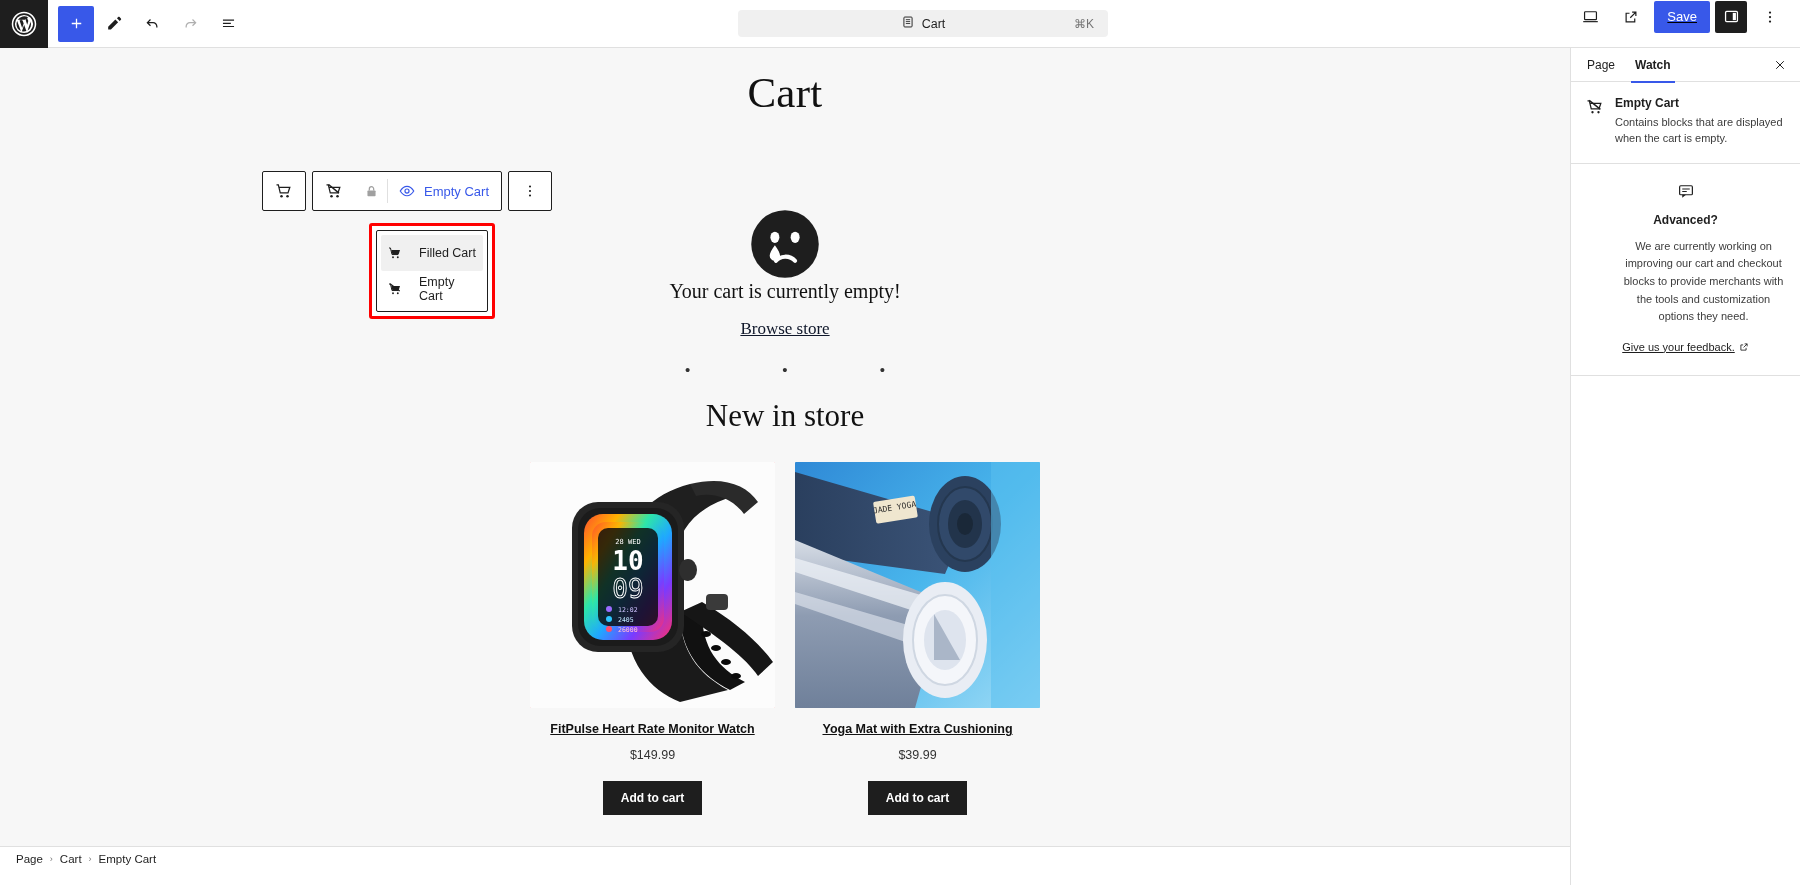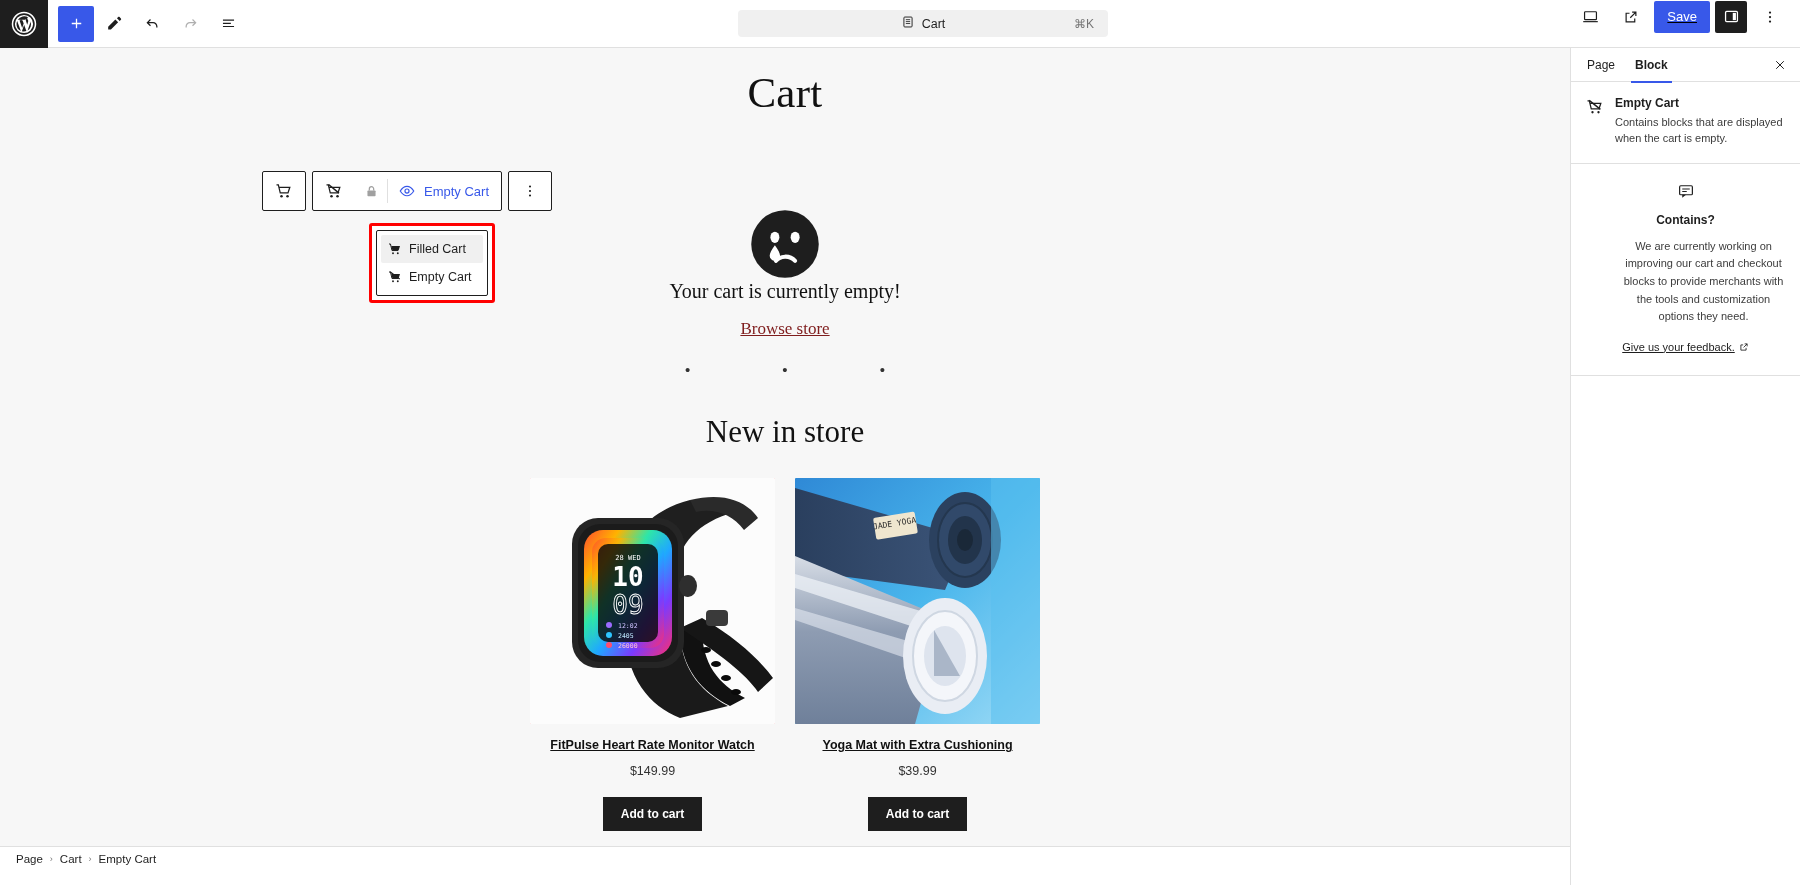--- a/index.html
+++ b/index.html
@@ -87,41 +87,41 @@
   .dd-highlight {
     position: absolute; left: 369px; top: 175px;
     border: 3px solid #ff0000; border-radius: 3px; padding: 4px;
     background: #fff; z-index: 35;
   }
   .dd-menu {
     border: 1px solid #1e1e1e; border-radius: 2px; background: #fff;
     width: 112px; padding: 4px;
   }
   .dd-item {
-    display: flex; align-items: center; gap: 6px;
-    height: 28px; padding: 0 6px; font-size: 12.5px; color: #1e1e1e;
+    display: flex; align-items: center; gap: 16px;
+    height: 36px; padding: 0 6px; font-size: 12.5px; color: #1e1e1e;
     cursor: pointer; border-radius: 2px;
   }
   .dd-item.selected { background: #f0f0f0; }
 
   
   .cart-content { position: absolute; left: 0; top: 160px; width: 1570px; text-align: center; }
   .sad-face { margin: 0 auto; display: block; }
   .empty-msg {
     font-family: "Liberation Serif", serif; font-size: 20px; color: #111; 
   }
   .browse-link {
     display: inline-block; margin-top: 16px; font-family: "Liberation Serif", serif;
-    font-size: 17px; color: #7f1d1d; text-decoration: underline; cursor: pointer;
+    font-size: 17px; color: #0f172a; text-decoration: underline; cursor: pointer;
   }
   .dots { margin-top: 22px; font-size: 15px; color: #333; letter-spacing: 44px; padding-left: 44px; }
 
   .new-in-store {
     text-align: center; font-family: "Liberation Serif", serif;
-    font-size: 31px; color: #111; margin-top: 36px;
+    font-size: 31px; color: #111; margin-top: 20px;
   }
 
   .products {
     display: flex; justify-content: center; gap: 20px; margin-top: 28px;
   }
   .product { width: 245px; text-align: center; }
   .prod-img { width: 245px; height: 246px; border-radius: 1px; overflow: hidden; position: relative; }
   .prod-name {
     margin-top: 14px; font-size: 12.5px; font-weight: bold; color: #111;
     text-decoration: underline; cursor: pointer;
@@ -467,21 +467,21 @@
     <span class="bc-sep">›</span>
     <span class="bc-item">Cart</span>
     <span class="bc-sep">›</span>
     <span class="bc-item">Empty Cart</span>
   </div>
 </div>
 
 <div class="rsidebar">
   <div class="rs-tabs">
     <div class="rs-tab">Page</div>
-    <div class="rs-tab active">Block</div>
+    <div class="rs-tab active">Watch</div>
     <div class="rs-close">
       <svg width="14" height="14" viewBox="0 0 24 24">
           <path stroke="#1e1e1e" stroke-width="1.7" d="M5.5 5.5l13 13M18.5 5.5l-13 13"></path>
         </svg>
     </div>
   </div>
 
   <div class="rs-blockinfo">
     <span style="flex:0 0 20px;margin-top:1px">
       <svg width="20" height="20" viewBox="0 0 24 24">
@@ -498,21 +498,21 @@
   </div>
 
   <div class="rs-feedback">
     <span style="display:inline-flex">
       <svg width="18" height="18" viewBox="0 0 24 24">
           <rect x="3.5" y="5" width="17" height="12" rx="1.5" fill="none" stroke="#1e1e1e" stroke-width="1.6"></rect>
           <path stroke="#1e1e1e" stroke-width="1.4" d="M7 9.3h10M7 12.6h6"></path>
           <path fill="#1e1e1e" d="M7 17h5l-5 4z"></path>
         </svg>
     </span>
-    <div class="rs-fb-title">Contains?</div>
+    <div class="rs-fb-title">Advanced?</div>
     <div class="rs-fb-text">We are currently working on improving our cart and checkout blocks to provide merchants with the tools and customization options they need.</div>
     <a class="rs-fb-link">
       <span>Give us your feedback.</span>
       <span style="display:inline-flex">
         <svg width="10" height="10" viewBox="0 0 24 24">
             <path fill="none" stroke="#1e1e1e" stroke-width="2" d="M13.5 4.5H19.5V10.5M19.5 4.5L11 13M17 14v5.5H4.5V7H10"></path>
           </svg>
       </span>
     </a>
   </div>

